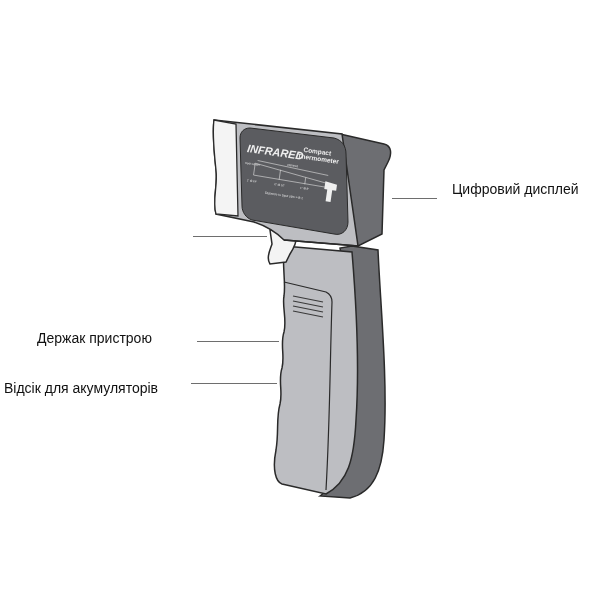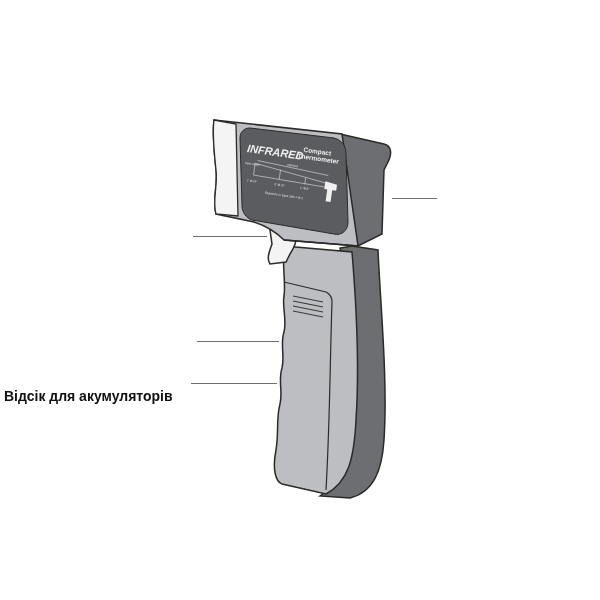--- a/index.html
+++ b/index.html
@@ -66,14 +66,16 @@
     </g>
 
     <path d="M284,240 L358,246" fill="none" stroke="#2a2a2a" stroke-width="1.3"></path>
   </svg>
 
   <div class="leader" style="left:392px; top:198px; width:45px;"></div>
   <div class="leader" style="left:193px; top:236px; width:74px;"></div>
   <div class="leader" style="left:197px; top:341px; width:82px;"></div>
   <div class="leader" style="left:191px; top:383px; width:86px;"></div>
 
-  <div class="label" style="left:4px; top:388px;font-weight:bold;">Відсік для акумуляторів</div>
+  <div class="label" style="left:452px; top:181px;">Цифровий дисплей</div>
+  <div class="label" style="left:37px; top:330px;">Держак пристрою</div>
+  <div class="label" style="left:4px; top:380px;">Відсік для акумуляторів</div>
 </div>
 
 </body></html>

